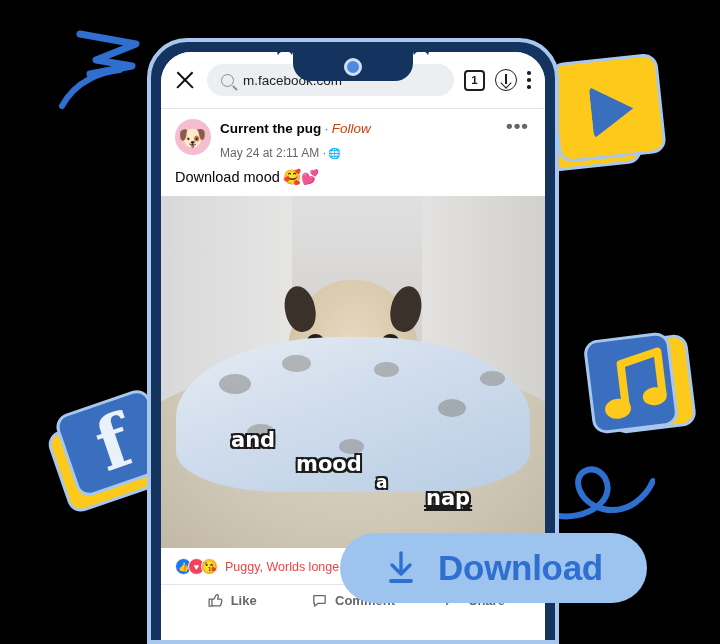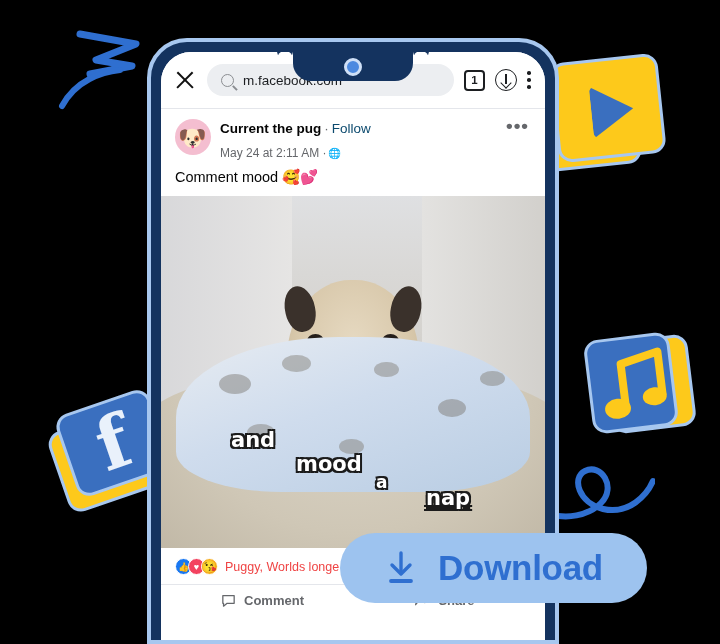--- a/index.html
+++ b/index.html
@@ -239,21 +239,21 @@
   }
   #avatar .face {
     position: absolute; left: 50%; top: 52%;
     transform: translate(-50%,-50%);
     font-size: 23px; line-height: 1;
   }
   #post-meta { flex: 1 1 auto; min-width: 0; padding-top: 1px; }
   #post-name-row { font-size: 13.5px; line-height: 17px; }
   #author-name { font-weight: bold; color: #050505; }
   #dot-sep { color: #65676b; margin: 0 3px; }
-  #follow-link { color: #0c4a6e; font-weight: normal; cursor: pointer; }
+  #follow-link { color: #c2410c; font-weight: normal; cursor: pointer; font-style: italic; }
   #post-time {
     font-size: 12px; color: #65676b; line-height: 16px; margin-top: 8px;
   }
   #globe-icon { font-size: 10.5px; margin-left: 2px; }
   #post-menu {
     flex: 0 0 auto; color: #65676b;
     font-size: 19px; line-height: 14px; letter-spacing: 1px;
     font-weight: bold; cursor: pointer; padding: 0 2px;
   }
   #post-text {
@@ -460,21 +460,21 @@
             <span id="author-name">Current the pug</span><span id="dot-sep">·</span><span id="follow-link">Follow</span>
           </div>
           <div id="post-time">
             <span>May 24 at 2:11 AM</span>
             <span>·</span><span id="globe-icon">🌐</span>
           </div>
         </div>
         <span id="post-menu">•••</span>
       </div>
 
-      <div id="post-text">Comment mood 🥰💕</div>
+      <div id="post-text">Download mood 🥰💕</div>
 
       <div id="media">
         <div class="wallL"></div>
         <div class="wallR"></div>
         <div class="bed"></div>
 
         <div class="pug">
           <span class="ear l"></span>
           <span class="ear r"></span>
           <span class="eye l"></span>
@@ -504,20 +504,27 @@
           <span class="rx rx-like">👍</span>
           <span class="rx rx-love">♥</span>
           <span class="rx rx-care">😘</span>
         </span>
         <span id="rx-names">Puggy, Worlds longe</span>
       </div>
 
       <div id="action-bar">
         <div class="action">
           <svg width="17" height="17" viewBox="0 0 24 24">
+            <path d="M7 10 h3 l3-6 a2 2 0 0 1 3 2 l-1 4 h4 a2 2 0 0 1 2 2 l-1.4 6 a2 2 0 0 1-2 1.6 H7 z
+                     M3 10 h4 v10 H3 z" fill="none" stroke="#65676b" stroke-width="1.8" stroke-linejoin="round"></path>
+          </svg>
+          <span>Like</span>
+        </div>
+        <div class="action">
+          <svg width="17" height="17" viewBox="0 0 24 24">
             <path d="M4 5 h16 v11 H10 l-5 4 v-4 H4 z" fill="none" stroke="#65676b" stroke-width="1.8" stroke-linejoin="round"></path>
           </svg>
           <span>Comment</span>
         </div>
         <div class="action">
           <svg width="18" height="17" viewBox="0 0 24 24">
             <path d="M3 18 C4 10, 10 7, 16 7 V3 l6 6 -6 6 v-4 C11 11, 6 13, 3 18 z" fill="none" stroke="#65676b" stroke-width="1.8" stroke-linejoin="round"></path>
           </svg>
           <span>Share</span>
         </div>

